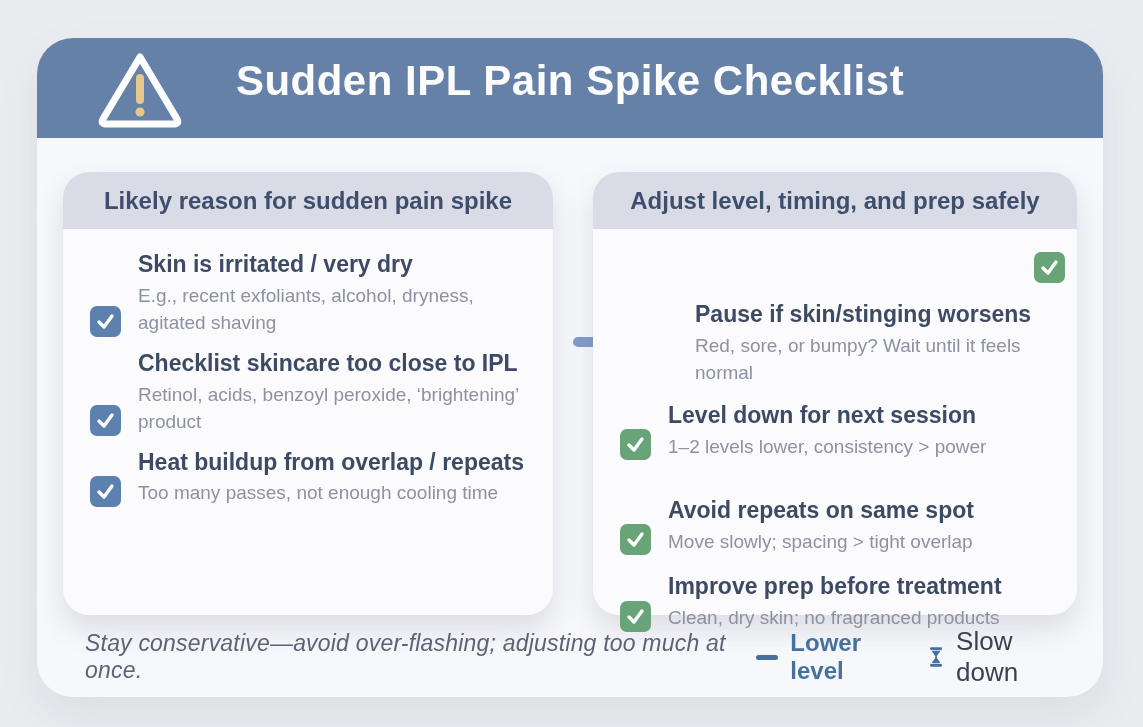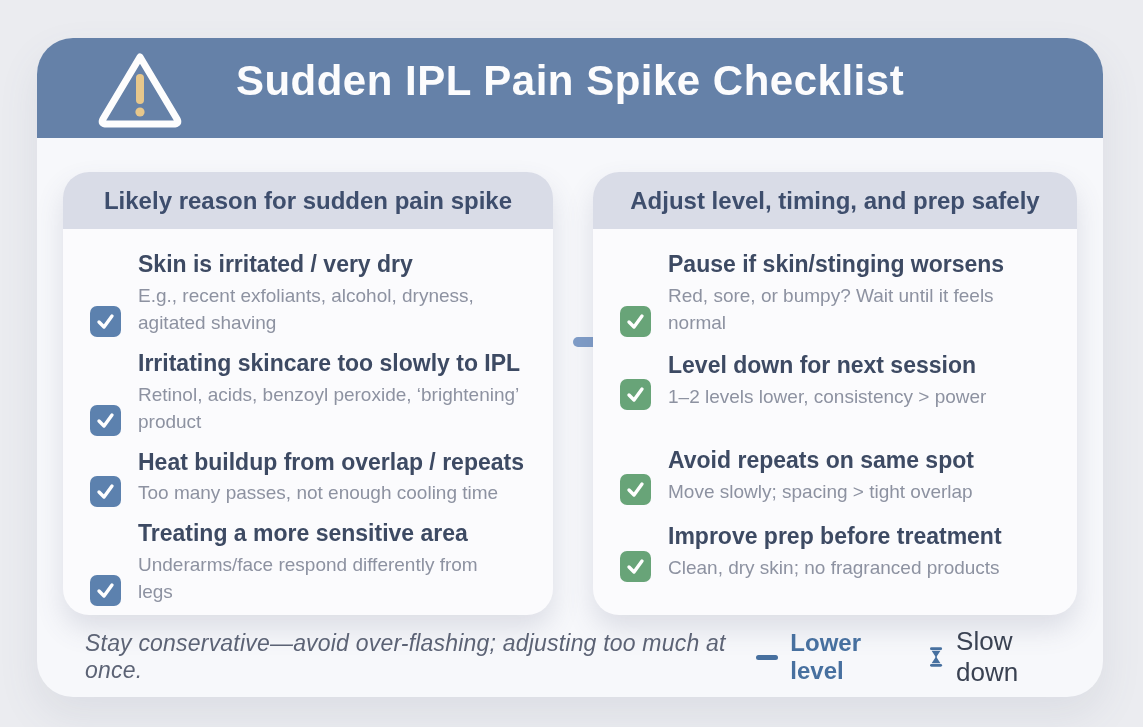--- a/index.html
+++ b/index.html
@@ -46,21 +46,21 @@
   .checkbox{
     width:31px;height:31px;border-radius:7px;flex:none;margin-top:2px;
     display:flex;align-items:center;justify-content:center;
   }
   .checkbox.blue{background:var(--check-blue);}
   .checkbox.green{background:var(--check-green);}
   .item-title{font-size:23px;font-weight:700;color:var(--title-text);line-height:1.25;}
   .item-subtitle{font-size:19px;color:var(--subtitle-text);line-height:1.45;margin-top:3px;}
   .col-left .item:nth-child(4) .item-subtitle{max-width:340px;}
   .col-right .item:nth-child(1) .item-subtitle{max-width:370px;}
-  .col-right .item:nth-child(1){margin-bottom:14px;}
+  .col-right .item:nth-child(1){margin-bottom:14px;flex-direction:column;}
   .col-right .item:nth-child(2){margin-bottom:36px;}
   .col-right .item:nth-child(3){margin-bottom:17px;}
   .flow-arrow{position:absolute;left:535px;top:290px;width:72px;height:28px;}
   .footer{
     position:absolute;left:48px;right:28px;top:597px;height:44px;
     display:flex;align-items:center;
   }
   .note{font-size:23px;font-style:italic;color:var(--note-text);letter-spacing:0.2px;}
   .legend{margin-left:auto;display:flex;align-items:center;gap:14px;}
   .legend-item{display:flex;align-items:center;gap:12px;}
@@ -98,44 +98,33 @@
             <div class="item-subtitle">E.g., recent exfoliants, alcohol, dryness, agitated shaving</div>
           </div>
         </div>
         <div class="item">
           <span class="checkbox blue">
             <svg width="21" height="21" viewBox="0 0 21 21">
                 <polyline points="4,11 9,16 17,5" fill="none" stroke="#ffffff" stroke-width="3.4" stroke-linecap="round" stroke-linejoin="round"></polyline>
               </svg>
           </span>
           <div class="item-text">
-            <div class="item-title">Irritating skincare too slowly to IPL</div>
+            <div class="item-title">Checklist skincare too close to IPL</div>
             <div class="item-subtitle">Retinol, acids, benzoyl peroxide, ‘brightening’ product</div>
           </div>
         </div>
         <div class="item">
           <span class="checkbox blue">
             <svg width="21" height="21" viewBox="0 0 21 21">
                 <polyline points="4,11 9,16 17,5" fill="none" stroke="#ffffff" stroke-width="3.4" stroke-linecap="round" stroke-linejoin="round"></polyline>
               </svg>
           </span>
           <div class="item-text">
             <div class="item-title">Heat buildup from overlap / repeats</div>
             <div class="item-subtitle">Too many passes, not enough cooling time</div>
-          </div>
-        </div>
-        <div class="item">
-          <span class="checkbox blue">
-            <svg width="21" height="21" viewBox="0 0 21 21">
-                <polyline points="4,11 9,16 17,5" fill="none" stroke="#ffffff" stroke-width="3.4" stroke-linecap="round" stroke-linejoin="round"></polyline>
-              </svg>
-          </span>
-          <div class="item-text">
-            <div class="item-title">Treating a more sensitive area</div>
-            <div class="item-subtitle">Underarms/face respond differently from legs</div>
           </div>
         </div>
       </div>
     </section>
 
     <svg class="flow-arrow" viewBox="0 0 72 28">
       <line x1="6" y1="14" x2="44" y2="14" stroke="#7f9dc8" stroke-width="10" stroke-linecap="round"></line>
       <path d="M44 3 L66 14 L44 25 Z" fill="#7f9dc8" stroke="#7f9dc8" stroke-width="5" stroke-linejoin="round"></path>
     </svg>
 

